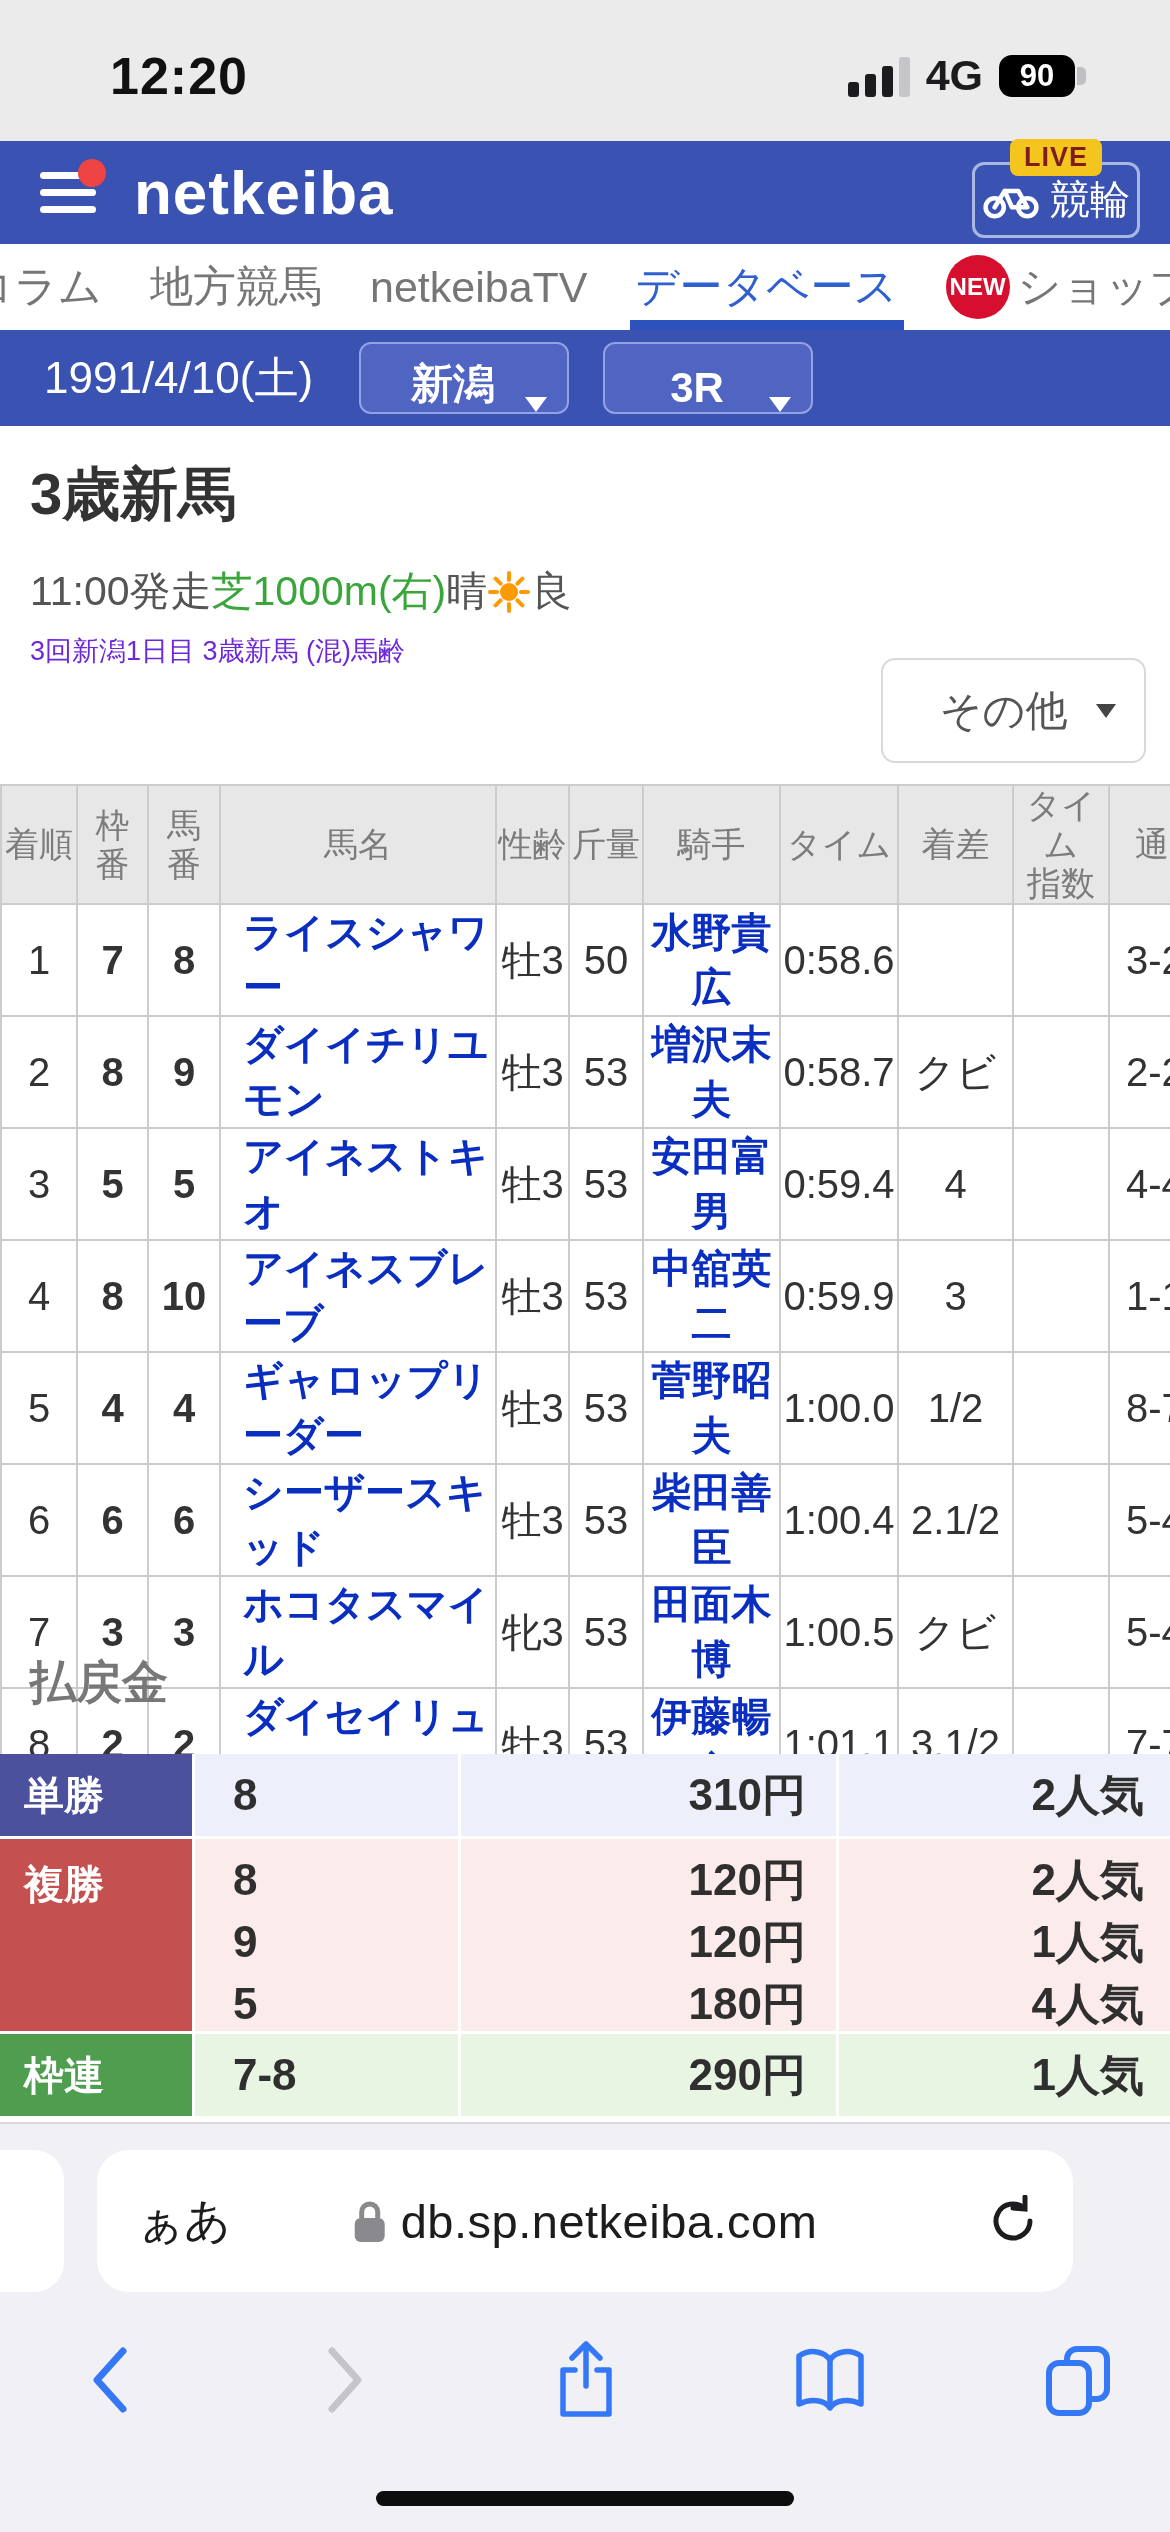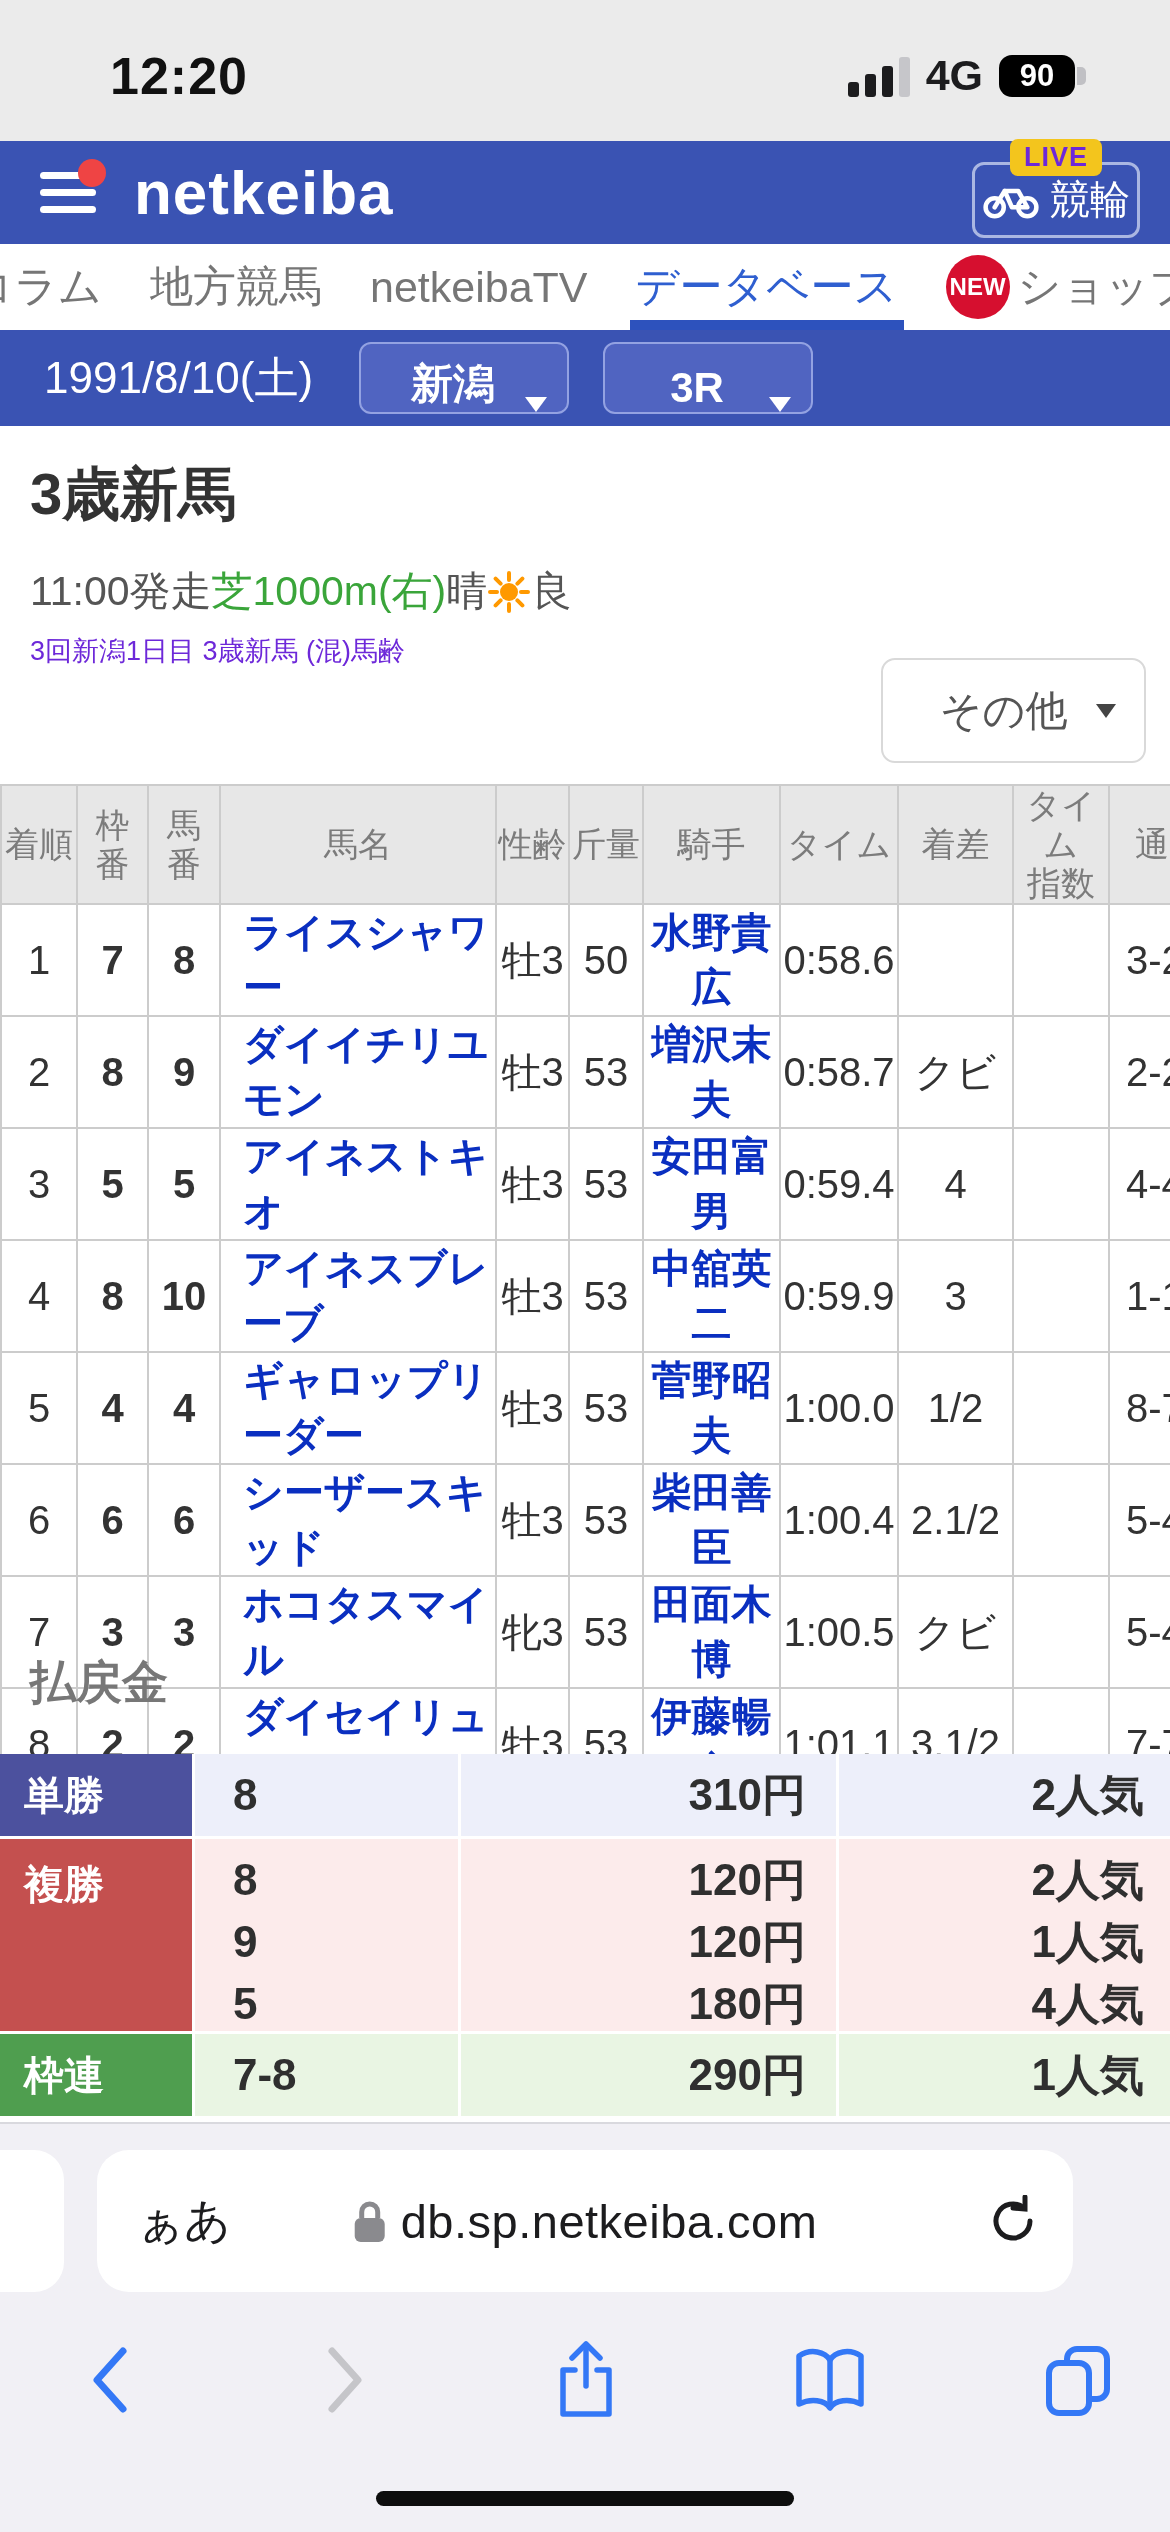--- a/index.html
+++ b/index.html
@@ -25,21 +25,21 @@
   .app-header{height:103px;background:#3a53b3;display:flex;align-items:center;padding:0 26px;box-sizing:border-box;}
   .hamburger{position:relative;width:58px;height:48px;margin-left:14px;cursor:pointer;}
   .hamburger b{position:absolute;left:0;width:56px;height:7px;border-radius:4px;background:#fff;}
   .hamburger b:nth-child(1){top:3px}.hamburger b:nth-child(2){top:20px}.hamburger b:nth-child(3){top:37px}
   .hamburger .dot{position:absolute;right:-8px;top:-10px;width:28px;height:28px;border-radius:50%;background:#ef4444;}
   .logo{margin-left:36px;font-size:62px;font-weight:700;color:#fff;letter-spacing:1px;}
   .keirin-btn{position:relative;margin-left:auto;margin-right:4px;margin-top:14px;width:168px;height:76px;
               border:3px solid #aab7e2;border-radius:12px;display:flex;align-items:center;justify-content:center;
               gap:10px;box-sizing:border-box;}
   .keirin-btn .label{color:#fff;font-size:40px;}
-  .live-badge{position:absolute;top:-26px;left:50%;transform:translateX(-50%);background:#f3c51d;color:#6d28d9;
+  .live-badge{position:absolute;top:-26px;left:50%;transform:translateX(-50%);background:#f3c51d;color:#7f1d1d;
               font-size:27px;font-weight:800;padding:3px 14px;border-radius:8px;letter-spacing:1px;}
 
   
   .nav-bar{height:86px;background:#fff;overflow:hidden;position:relative;}
   .nav-inner{display:flex;align-items:center;height:100%;margin-left:-30px;gap:48px;white-space:nowrap;}
   .nav-item{font-size:43px;color:#767676;display:flex;align-items:center;height:100%;position:relative;flex:0 0 auto;}
   .nav-item.active{color:#2f5fd0;}
   .nav-item.active::after{content:"";position:absolute;left:-6px;right:-6px;bottom:0;height:10px;background:#2d52bd;}
   .new-badge{width:64px;height:64px;border-radius:50%;background:#d60f2f;color:#fff;font-size:24px;font-weight:700;
              display:flex;align-items:center;justify-content:center;margin-right:8px;flex:0 0 auto;}
@@ -160,21 +160,21 @@
     <div class="nav-inner" id="nav-items">
         <span class="nav-item">コラム</span>
         <span class="nav-item">地方競馬</span>
         <span class="nav-item">netkeibaTV</span>
         <span class="nav-item active">データベース</span>
         <span class="nav-item"><span class="new-badge">NEW</span>ショップ</span>
       </div>
   </div>
 
   <div class="date-bar">
-    <span class="date-text">1991/8/10(土)</span>
+    <span class="date-text">1991/4/10(土)</span>
     <span class="select-btn sb1">
       <span class="val">新潟</span>
       <span class="caret"></span>
     </span>
     <span class="select-btn sb2">
       <span class="val">3R</span>
       <span class="caret"></span>
     </span>
   </div>
 

